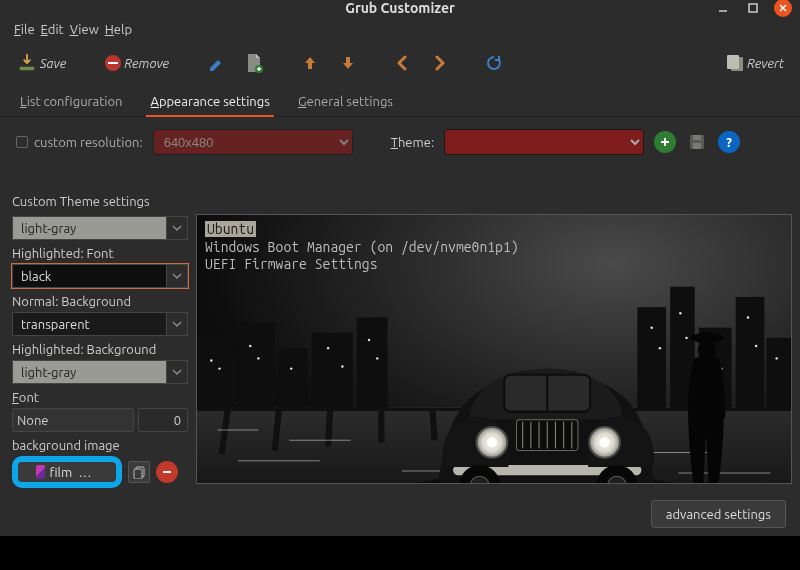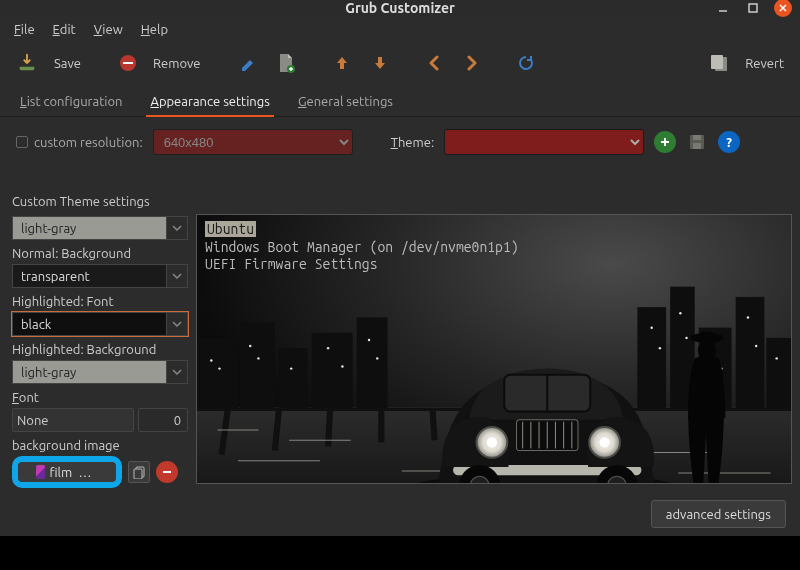--- a/index.html
+++ b/index.html
@@ -3,24 +3,24 @@
 <meta charset="utf-8">
 <style>
 * { box-sizing: border-box; margin: 0; padding: 0; }
 body { font-family: "Ubuntu", "Segoe UI", sans-serif; font-size: 13px; background: #000; color: #ccc; width: 800px; height: 570px; overflow: hidden; }
 .window { background: #2c2c2c; width: 800px; height: 536px; display: flex; flex-direction: column; }
 .titlebar { background: #2b2b2b; height: 32px; display: flex; align-items: center; justify-content: center; position: relative; border-top-left-radius: 8px; border-top-right-radius: 8px; }
 .titlebar .title { color: #ddd; font-weight: 600; font-size: 14px; }
 .titlebar .controls { position: absolute; right: 8px; display: flex; gap: 12px; align-items: center; }
 .tbtn { width: 18px; height: 18px; display: flex; align-items: center; justify-content: center; border-radius: 50%; cursor: pointer; color: #ccc; }
 .tbtn.close { background: #e95420; color: #fff; }
-.menubar { display: flex; gap: 18px; padding: 6px 14px; color: #ccc; }
+.menubar { display: flex; gap: 6px; padding: 6px 14px; color: #ccc; }
 .menubar .menu { cursor: pointer; }
 .toolbar { display: flex; align-items: center; gap: 8px; padding: 6px 10px; background: #2c2c2c; }
-.toolbar .tbutton { display: flex; align-items: center; gap: 16px; padding: 4px 6px; border-radius: 3px; cursor: pointer; color: #ccc; }
+.toolbar .tbutton { display: flex; align-items: center; gap: 2px; padding: 4px 6px; border-radius: 3px; cursor: pointer; color: #ccc; font-style: italic; }
 .toolbar .sep { width: 10px; }
 .toolbar .spacer { flex: 1; }
 .icon { display: inline-flex; align-items: center; justify-content: center; }
 .tabs { display: flex; gap: 20px; padding: 0 16px; border-bottom: 1px solid #1e1e1e; }
 .tab { padding: 10px 4px 8px 4px; color: #aaa; cursor: pointer; position: relative; }
 .tab.active { color: #eee; }
 .tab.active::after { content: ""; position: absolute; left: 0; right: 0; bottom: -1px; height: 2px; background: #e95420; }
 .topform { display: flex; align-items: center; gap: 10px; padding: 12px 16px; }
 .ck { display: inline-flex; align-items: center; gap: 6px; color: #aaa; }
 .ck .box { width: 12px; height: 12px; border: 1px solid #666; border-radius: 2px; }
@@ -226,35 +226,35 @@
           <div class="cval">light-gray</div>
           <div class="cdrop">
               <svg viewBox="0 0 10 10">
                 <path d="M1 3l4 4 4-4" stroke="#888" fill="none" stroke-width="1.5"></path>
               </svg>
             </div>
         </div>
       </div>
 
       <div class="fieldset">
+        <label>Highlighted: Font</label>
+        <div class="combo black highlighted-font">
+          <div class="cval">black</div>
+          <div class="cdrop">
+              <svg viewBox="0 0 10 10">
+                <path d="M1 3l4 4 4-4" stroke="#888" fill="none" stroke-width="1.5"></path>
+              </svg>
+            </div>
+        </div>
+      </div>
+
+      <div class="fieldset">
         <label>Normal: Background</label>
         <div class="combo transparent">
           <div class="cval">transparent</div>
-          <div class="cdrop">
-              <svg viewBox="0 0 10 10">
-                <path d="M1 3l4 4 4-4" stroke="#888" fill="none" stroke-width="1.5"></path>
-              </svg>
-            </div>
-        </div>
-      </div>
-
-      <div class="fieldset">
-        <label>Highlighted: Font</label>
-        <div class="combo black highlighted-font">
-          <div class="cval">black</div>
           <div class="cdrop">
               <svg viewBox="0 0 10 10">
                 <path d="M1 3l4 4 4-4" stroke="#888" fill="none" stroke-width="1.5"></path>
               </svg>
             </div>
         </div>
       </div>
 
       <div class="fieldset">
         <label>Highlighted: Background</label>

